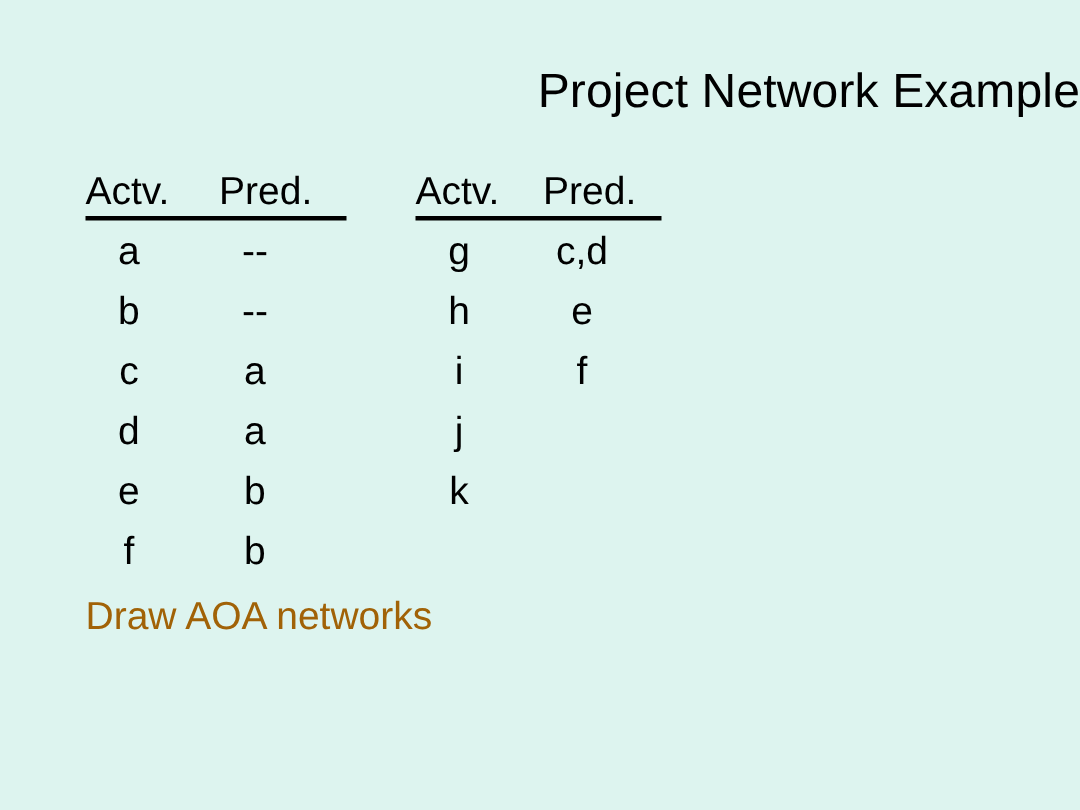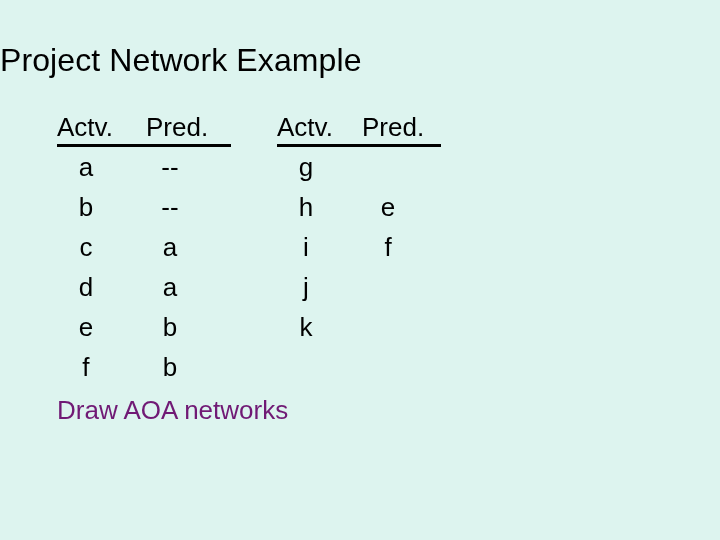--- a/index.html
+++ b/index.html
@@ -21,21 +21,21 @@
     inset: 0;
     width: 720px;
     height: 540px;
   }
 
   .slide-title {
     position: absolute;
     left: 0;
     top: 40px;
     width: 720px;
-    text-align: left;
+    text-align: right;
     font-size: 32px;
     line-height: 40px;
     font-weight: normal;
     letter-spacing: 0.1px;
     color: #000000;
     white-space: nowrap;
   }
 
   .tables-area {
     position: absolute;
@@ -91,21 +91,21 @@
     white-space: nowrap;
   }
 
   .footer-note {
     position: absolute;
     left: 57px;
     top: 393px;
     font-size: 26px;
     line-height: 34px;
     white-space: nowrap;
-    color: #701a75;
+    color: #a16207;
   }
 </style>
 </head>
 <body style="background: rgb(221, 244, 239);">
 
 <div class="slide">
 
   <div class="slide-title">Project Network Example</div>
 
   <div class="tables-area">
@@ -143,20 +143,21 @@
     </div>
 
     <div class="act-table right">
       <div class="thead">
         <div class="th actv">Actv.</div>
         <div class="th pred">Pred.</div>
       </div>
 
       <div class="trow">
         <div class="cell-act">g</div>
+        <div class="cell-pred">c,d</div>
       </div>
       <div class="trow">
         <div class="cell-act">h</div>
         <div class="cell-pred">e</div>
       </div>
       <div class="trow">
         <div class="cell-act">i</div>
         <div class="cell-pred">f</div>
       </div>
       <div class="trow">

